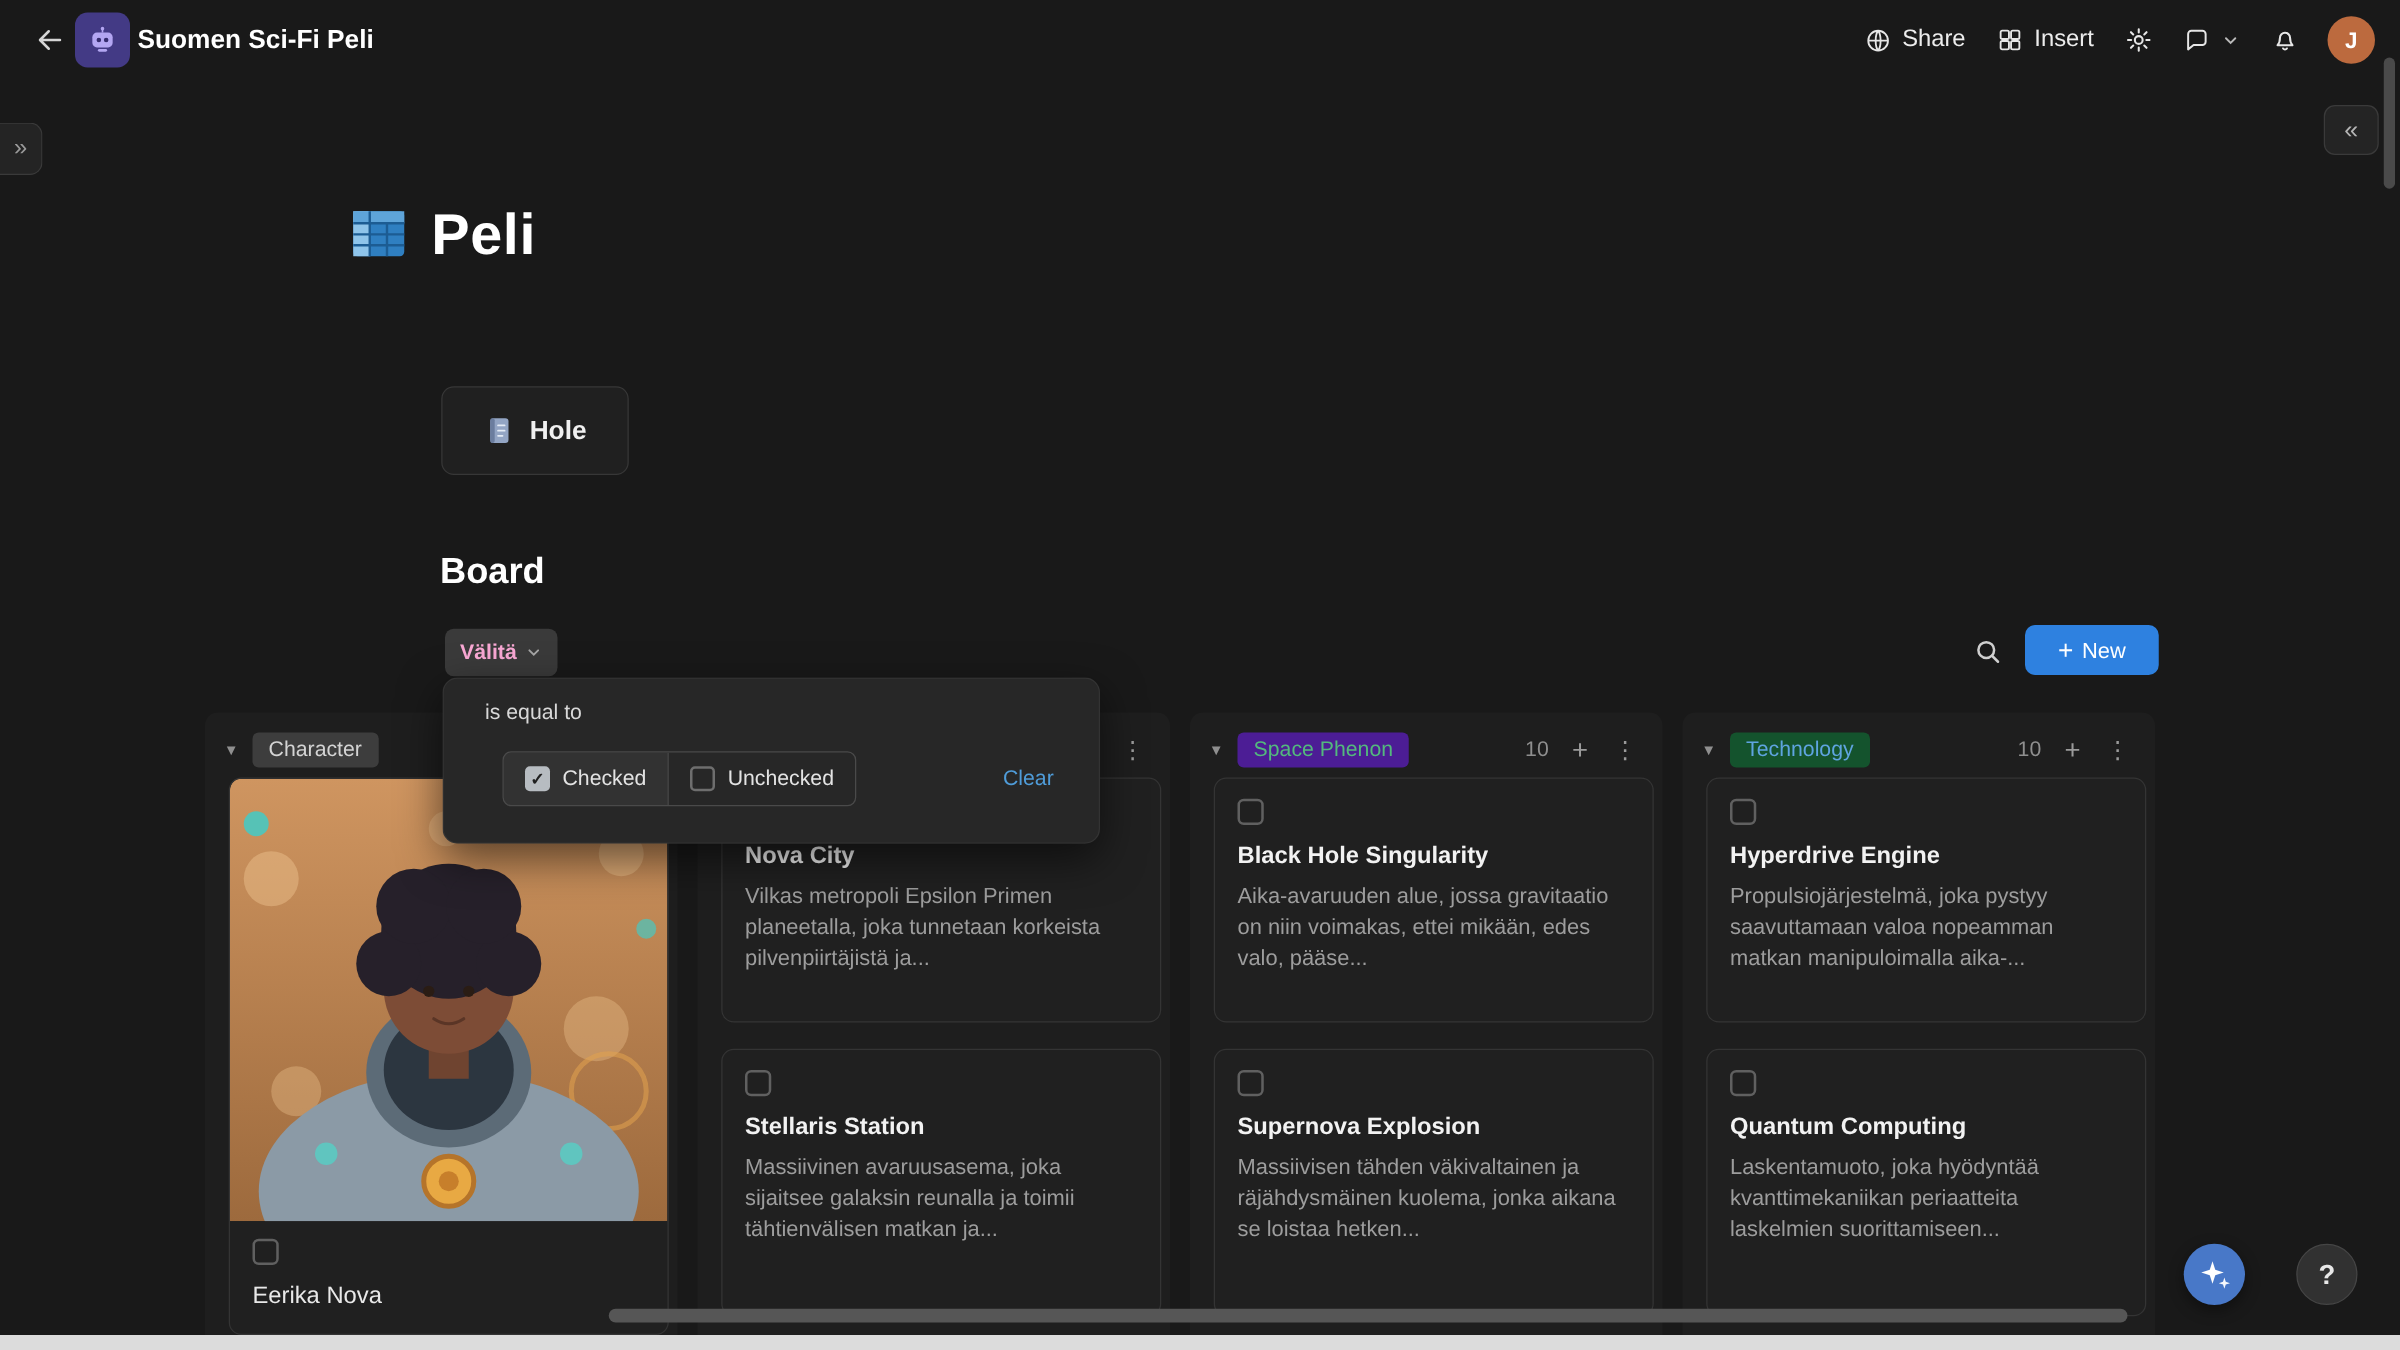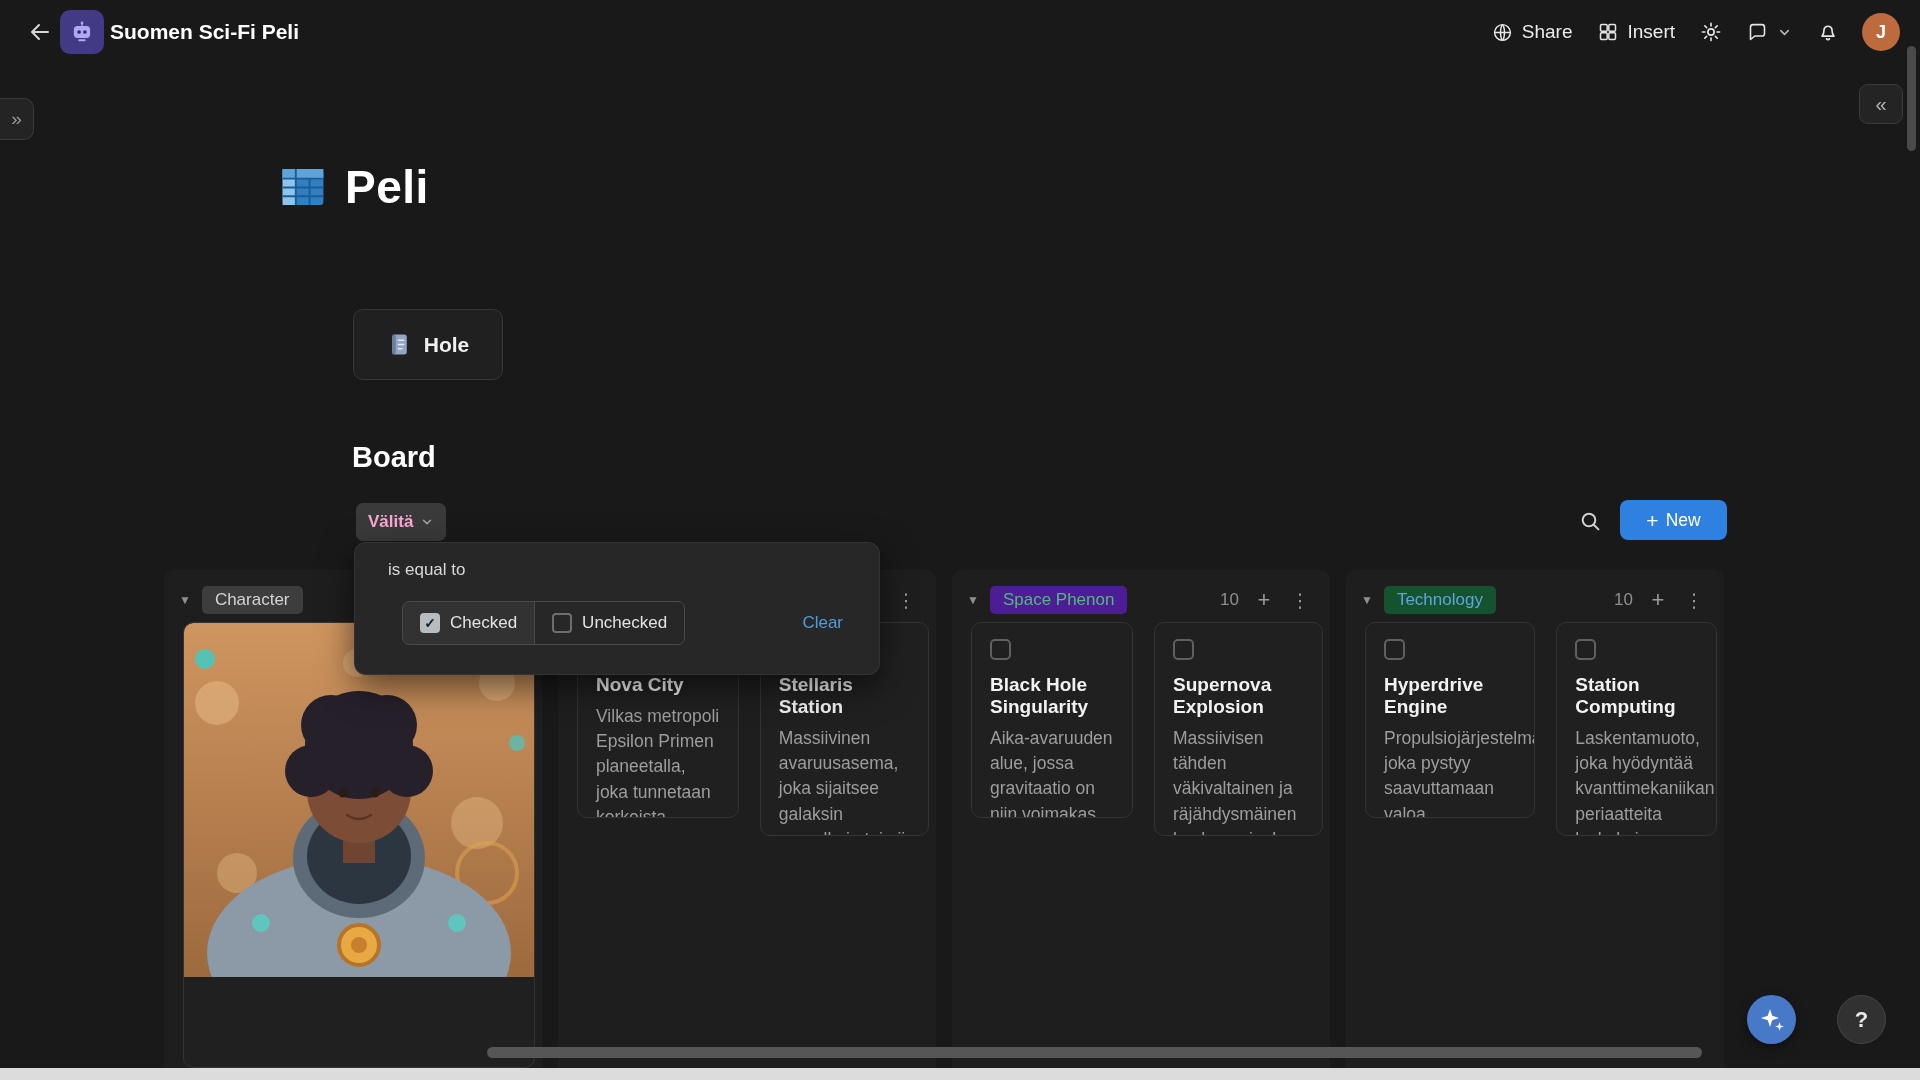--- a/index.html
+++ b/index.html
@@ -74,21 +74,21 @@
           white-space:nowrap; cursor:pointer; }
   .pill-gray  { background:#3d3d3d; color:#d4d4d4; }
   .pill-green { background:#4c1d95; color:#53b97d; }
   .pill-blue  { background:#14532d; color:#5fa4e0; }
   .header-right { margin-left:auto; display:flex; align-items:center; gap:6px; }
   .count { color:#8f8f8f; font-size:17px; margin-right:4px; }
   .hbtn { width:30px; height:30px; display:flex; align-items:center; justify-content:center;
           color:#9b9b9b; border-radius:5px; cursor:pointer; }
   .hbtn.plus { font-size:22px; }
   .hbtn.dots { font-size:19px; letter-spacing:0; }
-  .cards { display:flex; flex-direction:row; gap:21px;padding-left:12px; }
+  .cards { display:flex; flex-direction:column; gap:21px;padding-left:12px; }
   .card { background:#202020; border:1px solid #343434; border-radius:10px;
           padding:16px 18px; overflow:hidden; cursor:pointer; }
   .card-a { height:196px; }
   .card-b { height:214px; }
   .checkbox { width:21px; height:21px; border:2px solid #606060; border-radius:5px; flex:none; cursor:pointer; }
   .card-title { font-size:19px; font-weight:700; color:#f2f2f2; margin-top:14px; }
   .card-desc { font-size:17.5px; color:#9d9d9d; line-height:1.44; margin-top:8px; }
   .card-character { padding:0; height:446px; }
   .char-img { height:354px; border-radius:9px 9px 0 0; overflow:hidden; }
   .char-img svg { width:100%; height:100%; }
@@ -271,20 +271,24 @@
             <circle cx="210" cy="102" r="30" fill="#26202a"></circle>
             <circle cx="166" cy="170" r="4.5" fill="#2a1c14"></circle>
             <circle cx="198" cy="170" r="4.5" fill="#2a1c14"></circle>
             <path d="M170 192 Q182 200 194 192" stroke="#5a3526" stroke-width="2.5" fill="none" stroke-linecap="round"></path>
             <circle cx="182" cy="322" r="20" fill="#e8a943" stroke="#b5742a" stroke-width="4"></circle>
             <circle cx="182" cy="322" r="8" fill="#c77f2b"></circle>
             <circle cx="84" cy="300" r="9" fill="#55d0c6" opacity="0.8"></circle>
             <circle cx="280" cy="300" r="9" fill="#55d0c6" opacity="0.8"></circle>
           </svg>
         </div>
+        <div class="char-body">
+          <div class="checkbox"></div>
+          <div class="char-name">Eerika Nova</div>
+        </div>
       </div>
     </div>
   </div>
 
   <div class="column">
     <div class="col-header">
       <div class="header-right">
         <span class="hbtn dots">⋮</span>
       </div>
     </div>
@@ -337,21 +341,21 @@
       </div>
     </div>
     <div class="cards">
       <div class="card card-a">
         <div class="checkbox"></div>
         <div class="card-title">Hyperdrive Engine</div>
         <div class="card-desc">Propulsiojärjestelmä, joka pystyy saavuttamaan valoa nopeamman matkan manipuloimalla aika-...</div>
       </div>
       <div class="card card-b">
         <div class="checkbox"></div>
-        <div class="card-title">Station Computing</div>
+        <div class="card-title">Quantum Computing</div>
         <div class="card-desc">Laskentamuoto, joka hyödyntää kvanttimekaniikan periaatteita laskelmien suorittamiseen...</div>
       </div>
     </div>
   </div>
 </div>
 
 <div class="popover">
   <div class="pop-cond">is equal to</div>
   <div class="segmented">
     <div class="segment selected">

